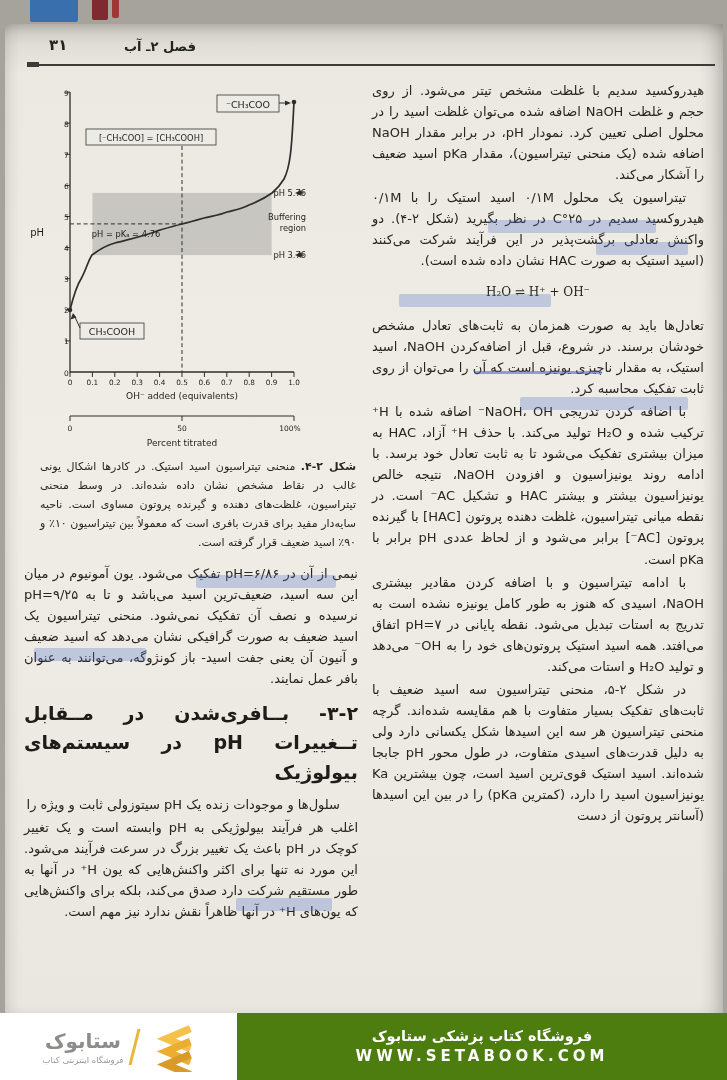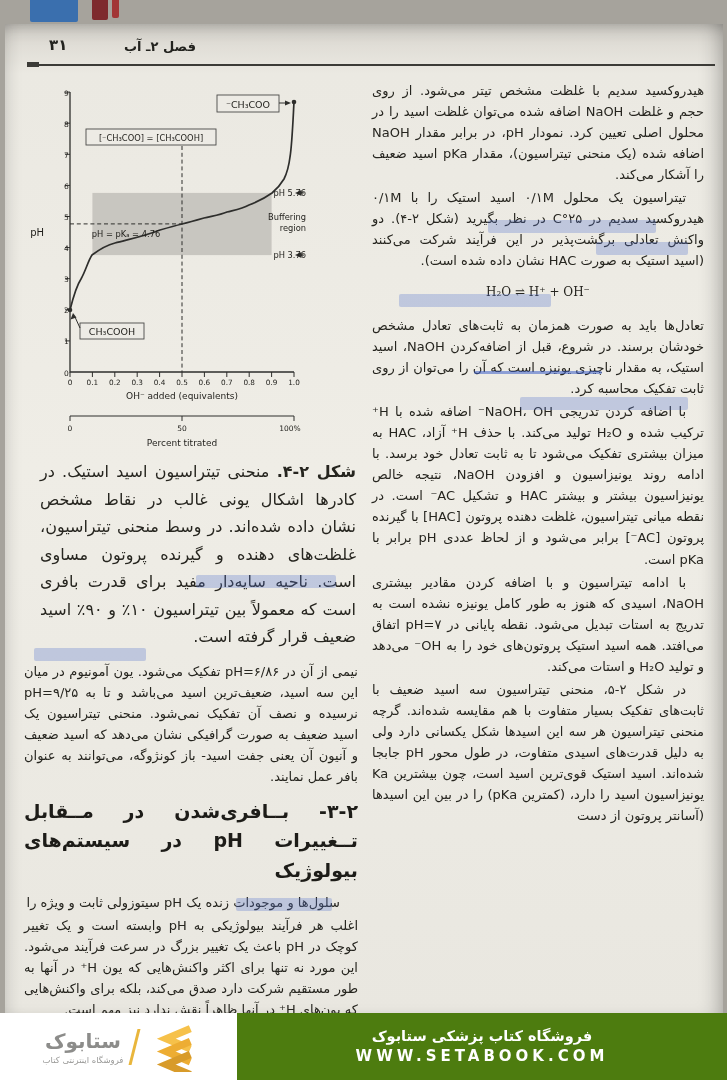--- a/index.html
+++ b/index.html
@@ -26,21 +26,21 @@
   .header-rule{position:absolute;left:22px;right:8px;top:40px;height:2px;background:#3c3b37;}
   .header-tick{position:absolute;left:22px;top:38px;width:12px;height:5px;background:#3c3b37;}
   
   .col-fig{position:absolute;left:19px;top:56px;width:334px;}
   .col-main{position:absolute;right:19px;top:56px;width:332px;}
   .body-text{
     font-size:13px;line-height:1.62;color:#26251f;text-align:justify;margin:0 0 2px 0;
   }
   .indent{text-indent:18px;}
   .caption{
-    font-size:16px;line-height:1.72;color:#26251f;text-align:justify;margin:6px 2px 10px 16px;
+    font-size:11px;line-height:1.72;color:#26251f;text-align:justify;margin:6px 2px 10px 16px;
   }
   .caption b{font-weight:bold;}
   .section-heading{
     font-size:19px;font-weight:bold;color:#1d1c18;line-height:1.55;margin:10px 0 7px 0;text-align:justify;
   }
   .equations{
     direction:ltr;text-align:center;margin:9px 0 10px 0;
     font-family:"DejaVu Serif", serif;font-size:12px;color:#26251f;line-height:2.05;
   }
   

